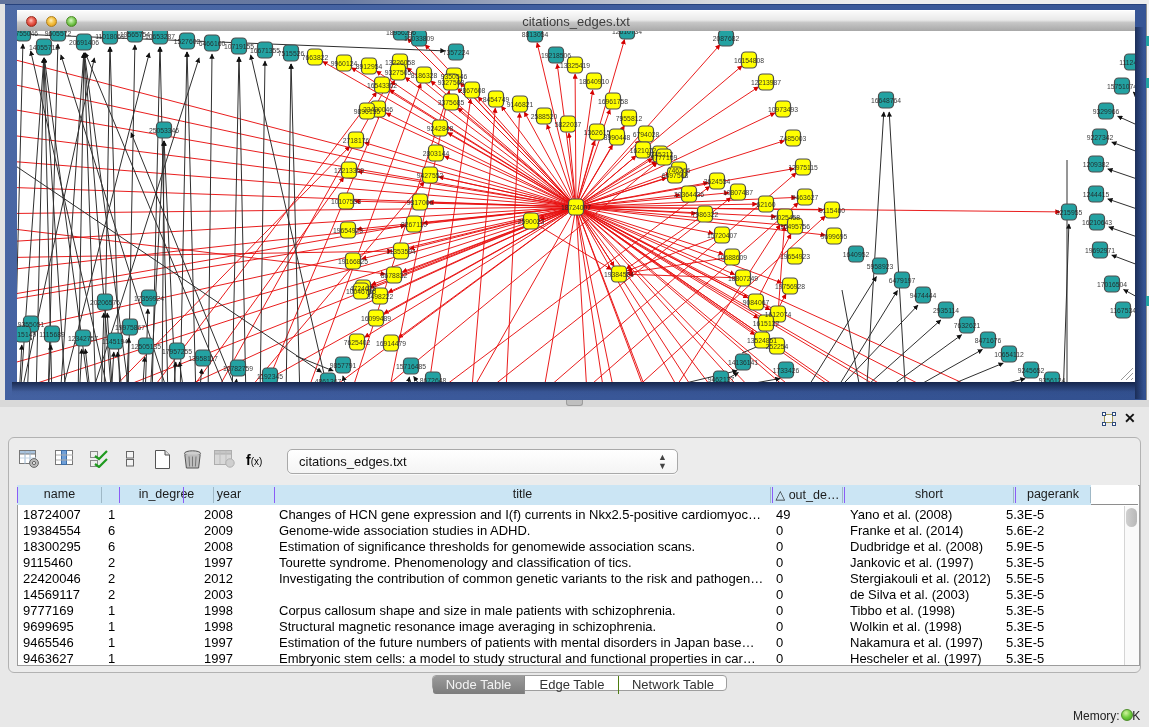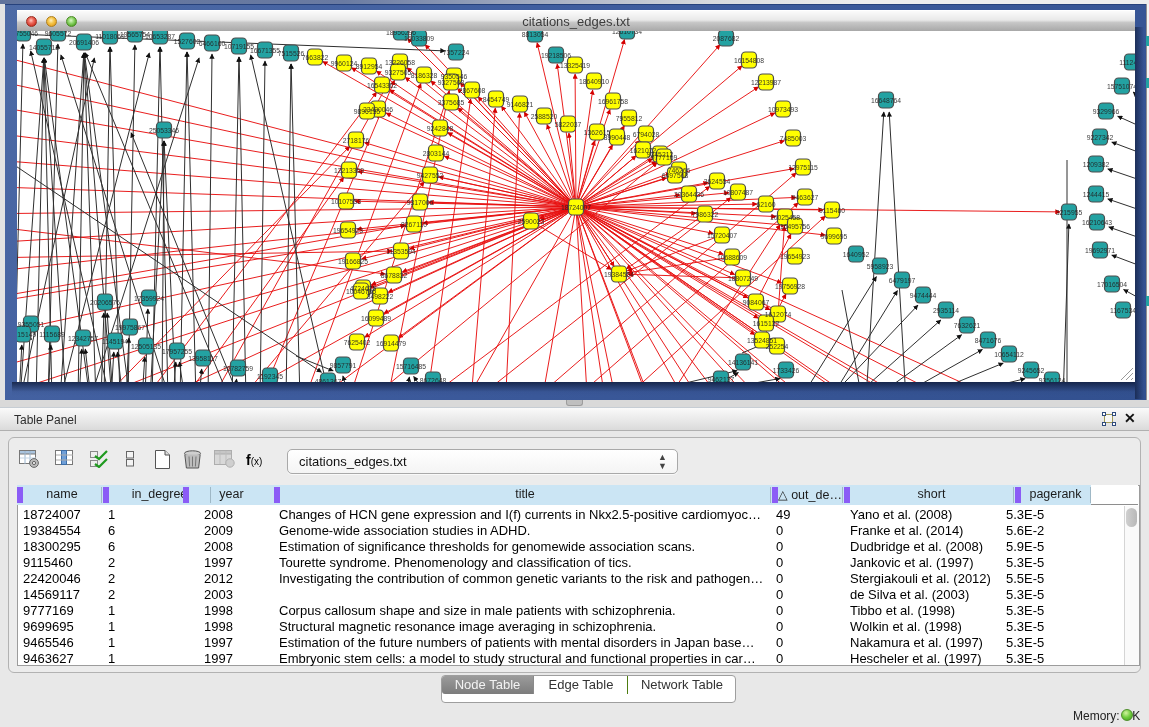--- a/index.html
+++ b/index.html
@@ -42,29 +42,29 @@
 
 .ico{position:absolute;top:450px}
 #combo{position:absolute;left:287px;top:449px;width:391px;height:25px;background:linear-gradient(#ffffff,#f4f4f4);
  border:1px solid #a9a9a9;border-radius:5px;box-shadow:0 1px 0 rgba(255,255,255,.7)}
 #combo .ct{position:absolute;left:11px;top:4px;font-size:13px;color:#111}
 #combo .st{position:absolute;right:10px;top:3px;font-size:9px;color:#444;line-height:9px;text-align:center}
 
 #table{position:absolute;left:17px;top:485px;width:1123px;height:181px;background:#fff;border:1px solid #9c9c9c}
 #thead{position:absolute;left:17px;top:485px;width:1121px;height:20px;background:#fff;border-bottom:1px solid #8e8e8e}
 #theadblue{position:absolute;left:0;top:0;width:1074px;height:20px;background:#cbe5f4}
-.th{position:absolute;top:2px;font-size:12.5px;color:#1c1c1c;text-align:center;border-left:6px solid #8b5cf6;border-right:1px solid #9fb8c6;height:16px}
+.th{position:absolute;top:2px;font-size:12.5px;color:#1c1c1c;text-align:center;border-left:1px solid #8b5cf6;border-right:1px solid #9fb8c6;height:16px}
 #tbody{position:absolute;left:17px;top:506px;width:1105px;height:160px;overflow:hidden}
 .row{position:relative;height:16px;font-size:13px;color:#000;white-space:nowrap}
 .row span{position:absolute;top:1px}
 .c0{left:6px}.c1{left:91px}.c2{left:187px}.c3{left:262px}.c4{left:759px}.c5{left:833px}.c6{left:989px}
 #vscroll{position:absolute;left:1124px;top:506px;width:15px;height:159px;background:#fafafa;border-left:1px solid #d5d5d5}
 #vthumb{position:absolute;left:1126px;top:508px;width:11px;height:19px;background:linear-gradient(to right,#cfcfcf,#b8b8b8);border-radius:6px}
 
-#tabs{position:absolute;left:441px;top:675px;width:295px;height:28px;border:1px solid #9e9e9e;border-radius:4px;background:#fff;font-size:13px;color:#333}
+#tabs{position:absolute;left:432px;top:675px;width:295px;height:16px;border:1px solid #9e9e9e;border-radius:4px;background:#fff;font-size:13px;color:#333}
 #tabs .seg{position:absolute;top:0;height:18px;text-align:center;padding-top:1px}
 #seg1{left:0;width:92px;background:linear-gradient(#9b9b9b,#7c7c7c);color:#f3f3f3;border-radius:3px 0 0 3px;border-right:1px solid #8a8a8a}
 #seg2{left:93px;width:93px;border-right:1px solid #4d7c0f}
 #seg3{left:187px;width:106px}
 #memory{position:absolute;left:1073px;top:709px;font-size:12px;color:#222}
 #memdot{position:absolute;left:1121px;top:709px;width:12px;height:12px;border-radius:50%;
  background:radial-gradient(circle at 4px 3px,#d2f3a0,#6ecc3c 50%,#3f9a1e 100%);border:1px solid #4e8f2a}
 </style></head>
 <body>
 <div id="stage">
@@ -609,23 +609,20 @@
 </g>
 </svg>
 <div id="cshadow"></div>
     <div id="rshadow"></div>
 <div id="rightstrip"></div>
     <div class="rsliver" style="top:36px"></div>
     <div class="rsliver" style="top:78px"></div>
     <div class="rsliver" style="top:296px"></div>
 <div id="divider"></div>
     <div id="divhandle"></div>
-<div id="panelhdr">
-      <span class="pt">Table Panel</span>
-    </div>
 <svg id="floatico" width="14" height="14" viewBox="0 0 14 14">
       <rect x="2.5" y="2.5" width="8" height="8" fill="#f6f6f4" stroke="#a09a58"></rect>
       <rect x="0.5" y="0.5" width="3" height="3" fill="#fff" stroke="#2e4a7c"></rect>
       <rect x="10.5" y="0.5" width="3" height="3" fill="#fff" stroke="#2e4a7c"></rect>
       <rect x="0.5" y="10.5" width="3" height="3" fill="#fff" stroke="#2e4a7c"></rect>
       <rect x="10.5" y="10.5" width="3" height="3" fill="#fff" stroke="#2e4a7c"></rect>
     </svg>
 <div id="closeico">✕</div>
 <div id="panelbody"></div>
 <div id="toolwrap"></div>
@@ -675,21 +672,21 @@
     </svg>
 <div class="ico" style="left:246px;top:452px;font-size:14px;color:#000;"><b>f</b><span style="font-size:10px">(x)</span></div>
 <div id="combo">
       <span class="ct">citations_edges.txt</span>
       <span class="st">▲<br>▼</span>
     </div>
 <div id="table"></div>
 <div id="thead">
       <div id="theadblue"></div>
  <span class="th" style="left:0;width:85px">name</span>
- <span class="th" style="left:86px;width:108px">in_degree</span>
+ <span class="th" style="left:102px;width:95px">in_degree</span>
  <span class="th" style="left:166px;width:92px">year</span>
  <span class="th" style="left:257px;width:497px">title</span>
  <span class="th" style="left:755px;width:71px">△ out_de…</span>
  <span class="th" style="left:827px;width:170px">short</span>
  <span class="th" style="left:998px;width:76px;border-right:1px solid #9fb8c6">pagerank</span>
 </div>
 <div id="tbody">
 <div class="row">
         <span class="c0">18724007</span>
         <span class="c1">1</span>

